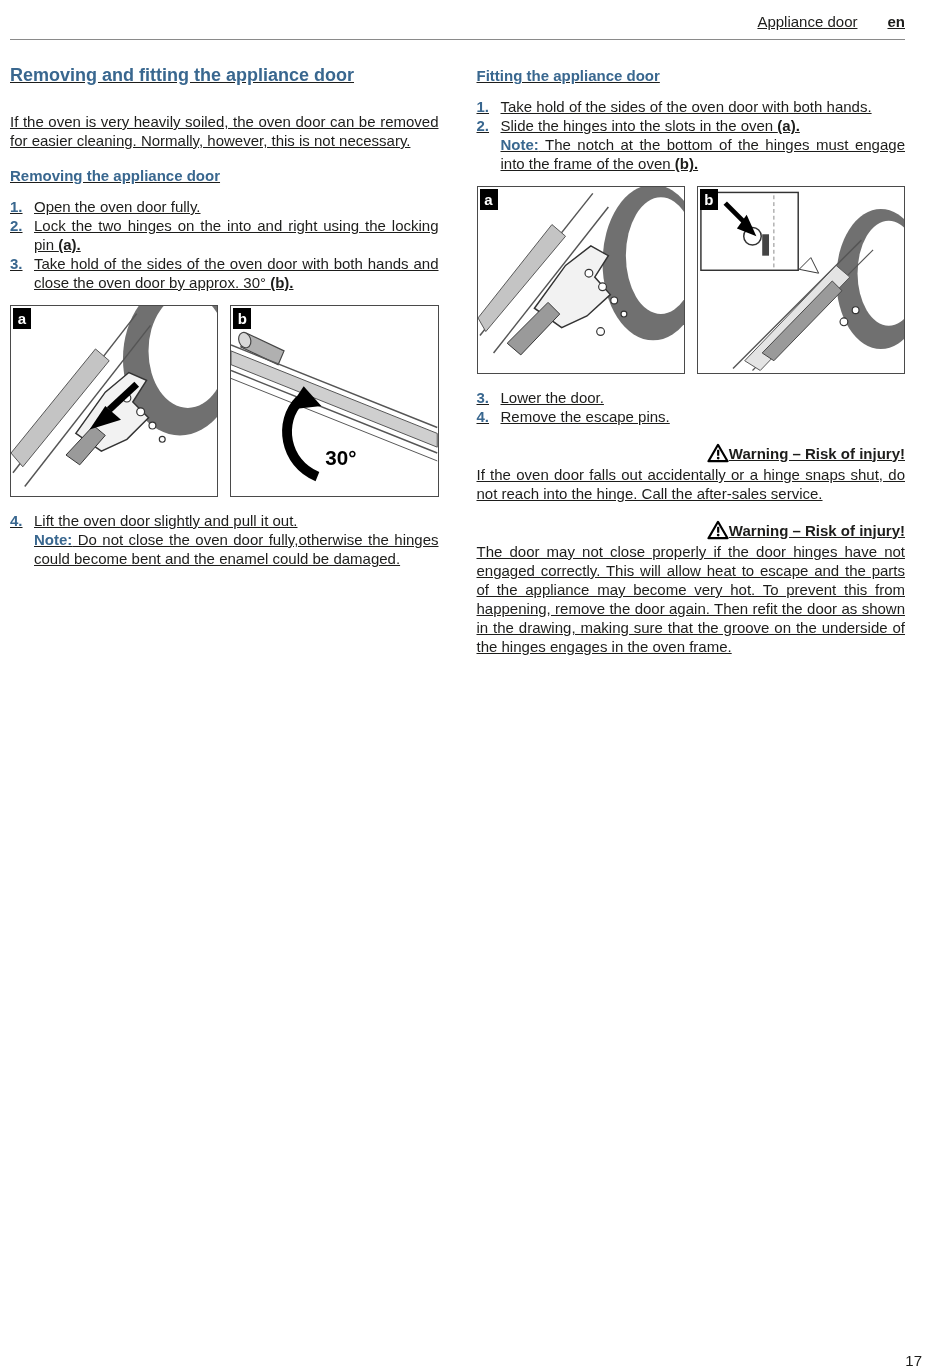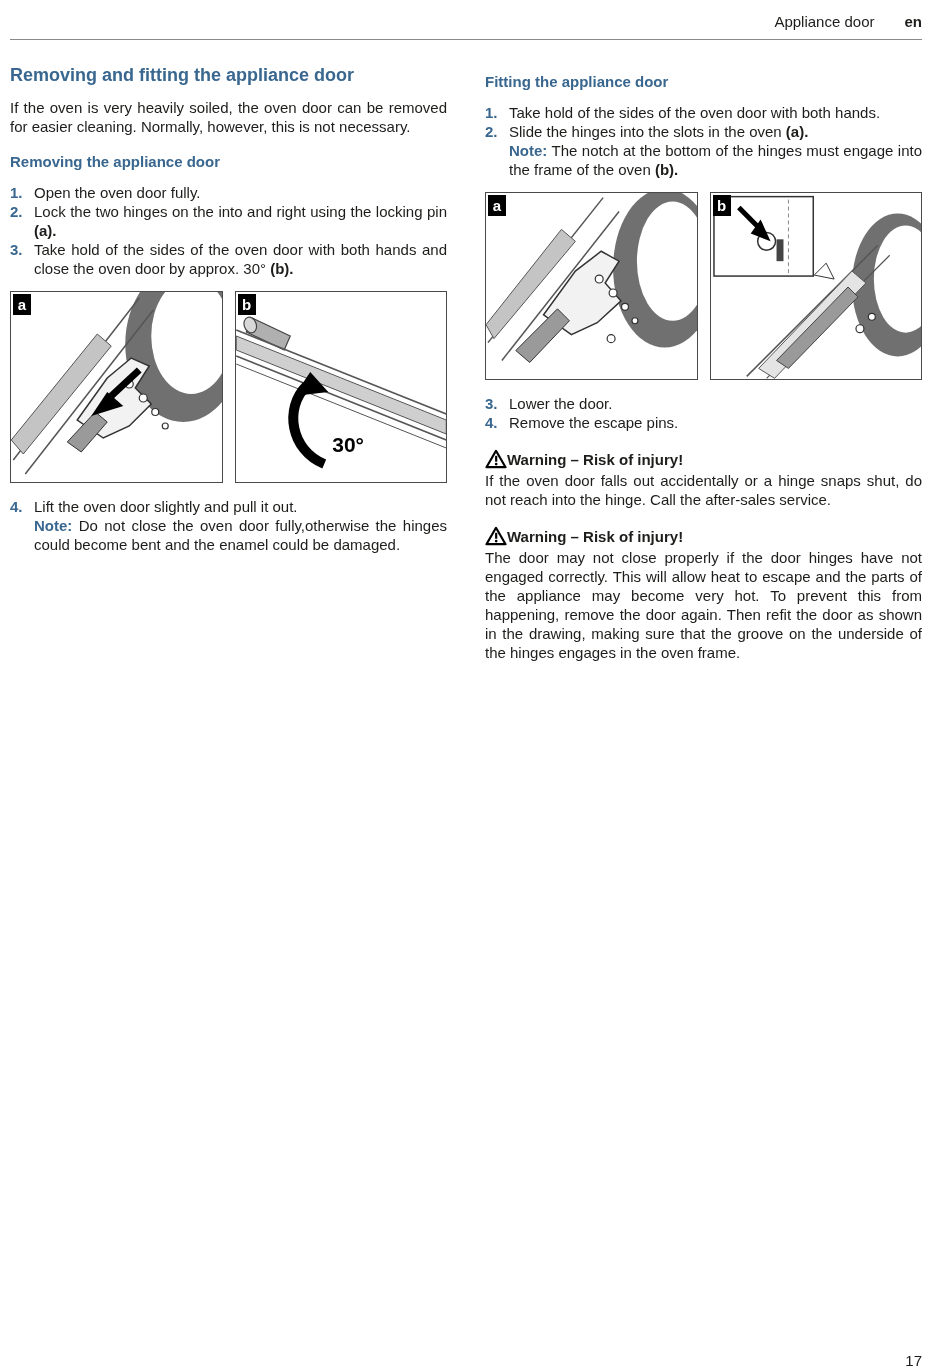--- a/index.html
+++ b/index.html
@@ -3,45 +3,45 @@
 <meta charset="utf-8">
 <style>
   :root { --accent:#39678f; --text:#1d1d1b; }
   * { margin:0; padding:0; box-sizing:border-box; }
   html,body { background:#ffffff; }
   body {
     width:950px; height:1370px; position:relative; overflow:hidden;
     font-family:"Liberation Sans", sans-serif; color:var(--text);
     font-size:15px; line-height:19px;
   }
-  .page { padding:8px 28px 0 10px; height:100%; position:relative; }
+  .page { padding:8px 45px 0 10px; height:100%; position:relative;text-decoration:underline; }
   .header { display:flex; justify-content:flex-end; align-items:baseline; gap:30px; padding:4px 0 8px 0; }
   .header .lang { font-weight:bold; }
   .rule { border-top:1px solid #8a8a8a; margin-bottom:24px; }
   .columns { display:grid; grid-template-columns:1fr 1fr; column-gap:38px; }
-  h1 { color:var(--accent); font-size:18px; line-height:22px; font-weight:bold; margin-bottom:12px; }
+  h1 { color:var(--accent); font-size:18px; line-height:22px; font-weight:bold; margin-bottom:26px; }
   h2 { color:var(--accent); font-size:15px; font-weight:bold; margin:16px 0 12px 0; }
-  h2.first { margin-top:8px; }
+  h2.first { margin-top:2px; }
   p.body { text-align:justify; }
   .step { display:flex; }
   .step .num { color:var(--accent); font-weight:bold; width:24px; flex-shrink:0; }
   .step-body { flex:1; text-align:justify; }
   .note-label { color:var(--accent); font-weight:bold; }
   b { font-weight:bold; }
   .figure-row { display:flex; gap:12px; margin:13px 0 14px 0; }
   .fig { position:relative; flex:1; border:1px solid #4a4a4a; background:#fff; overflow:hidden; }
   .fig.h-190 { height:192px; }
   .fig.h-186 { height:188px; }
   .fig svg { display:block; width:100%; height:100%; }
   .fig-label {
     position:absolute; top:2px; left:2px; width:18px; height:21px; background:#000; color:#fff;
     font-weight:bold; font-size:15px; display:flex; align-items:center; justify-content:center; z-index:2;
   }
   .warning { margin-top:17px; }
-  .warning-head { display:flex; align-items:center; font-weight:bold; margin-bottom:2px; }
+  .warning-head { display:flex; align-items:center; font-weight:bold; margin-bottom:2px;justify-content:flex-end; }
   .warn-icon { display:inline-flex; flex-shrink:0; }
   .page-number { position:absolute; right:28px; bottom:0; }
 </style>
 </head>
 <body>
 
 <div class="page">
 
   <header class="header">
     <span>Appliance door</span>

